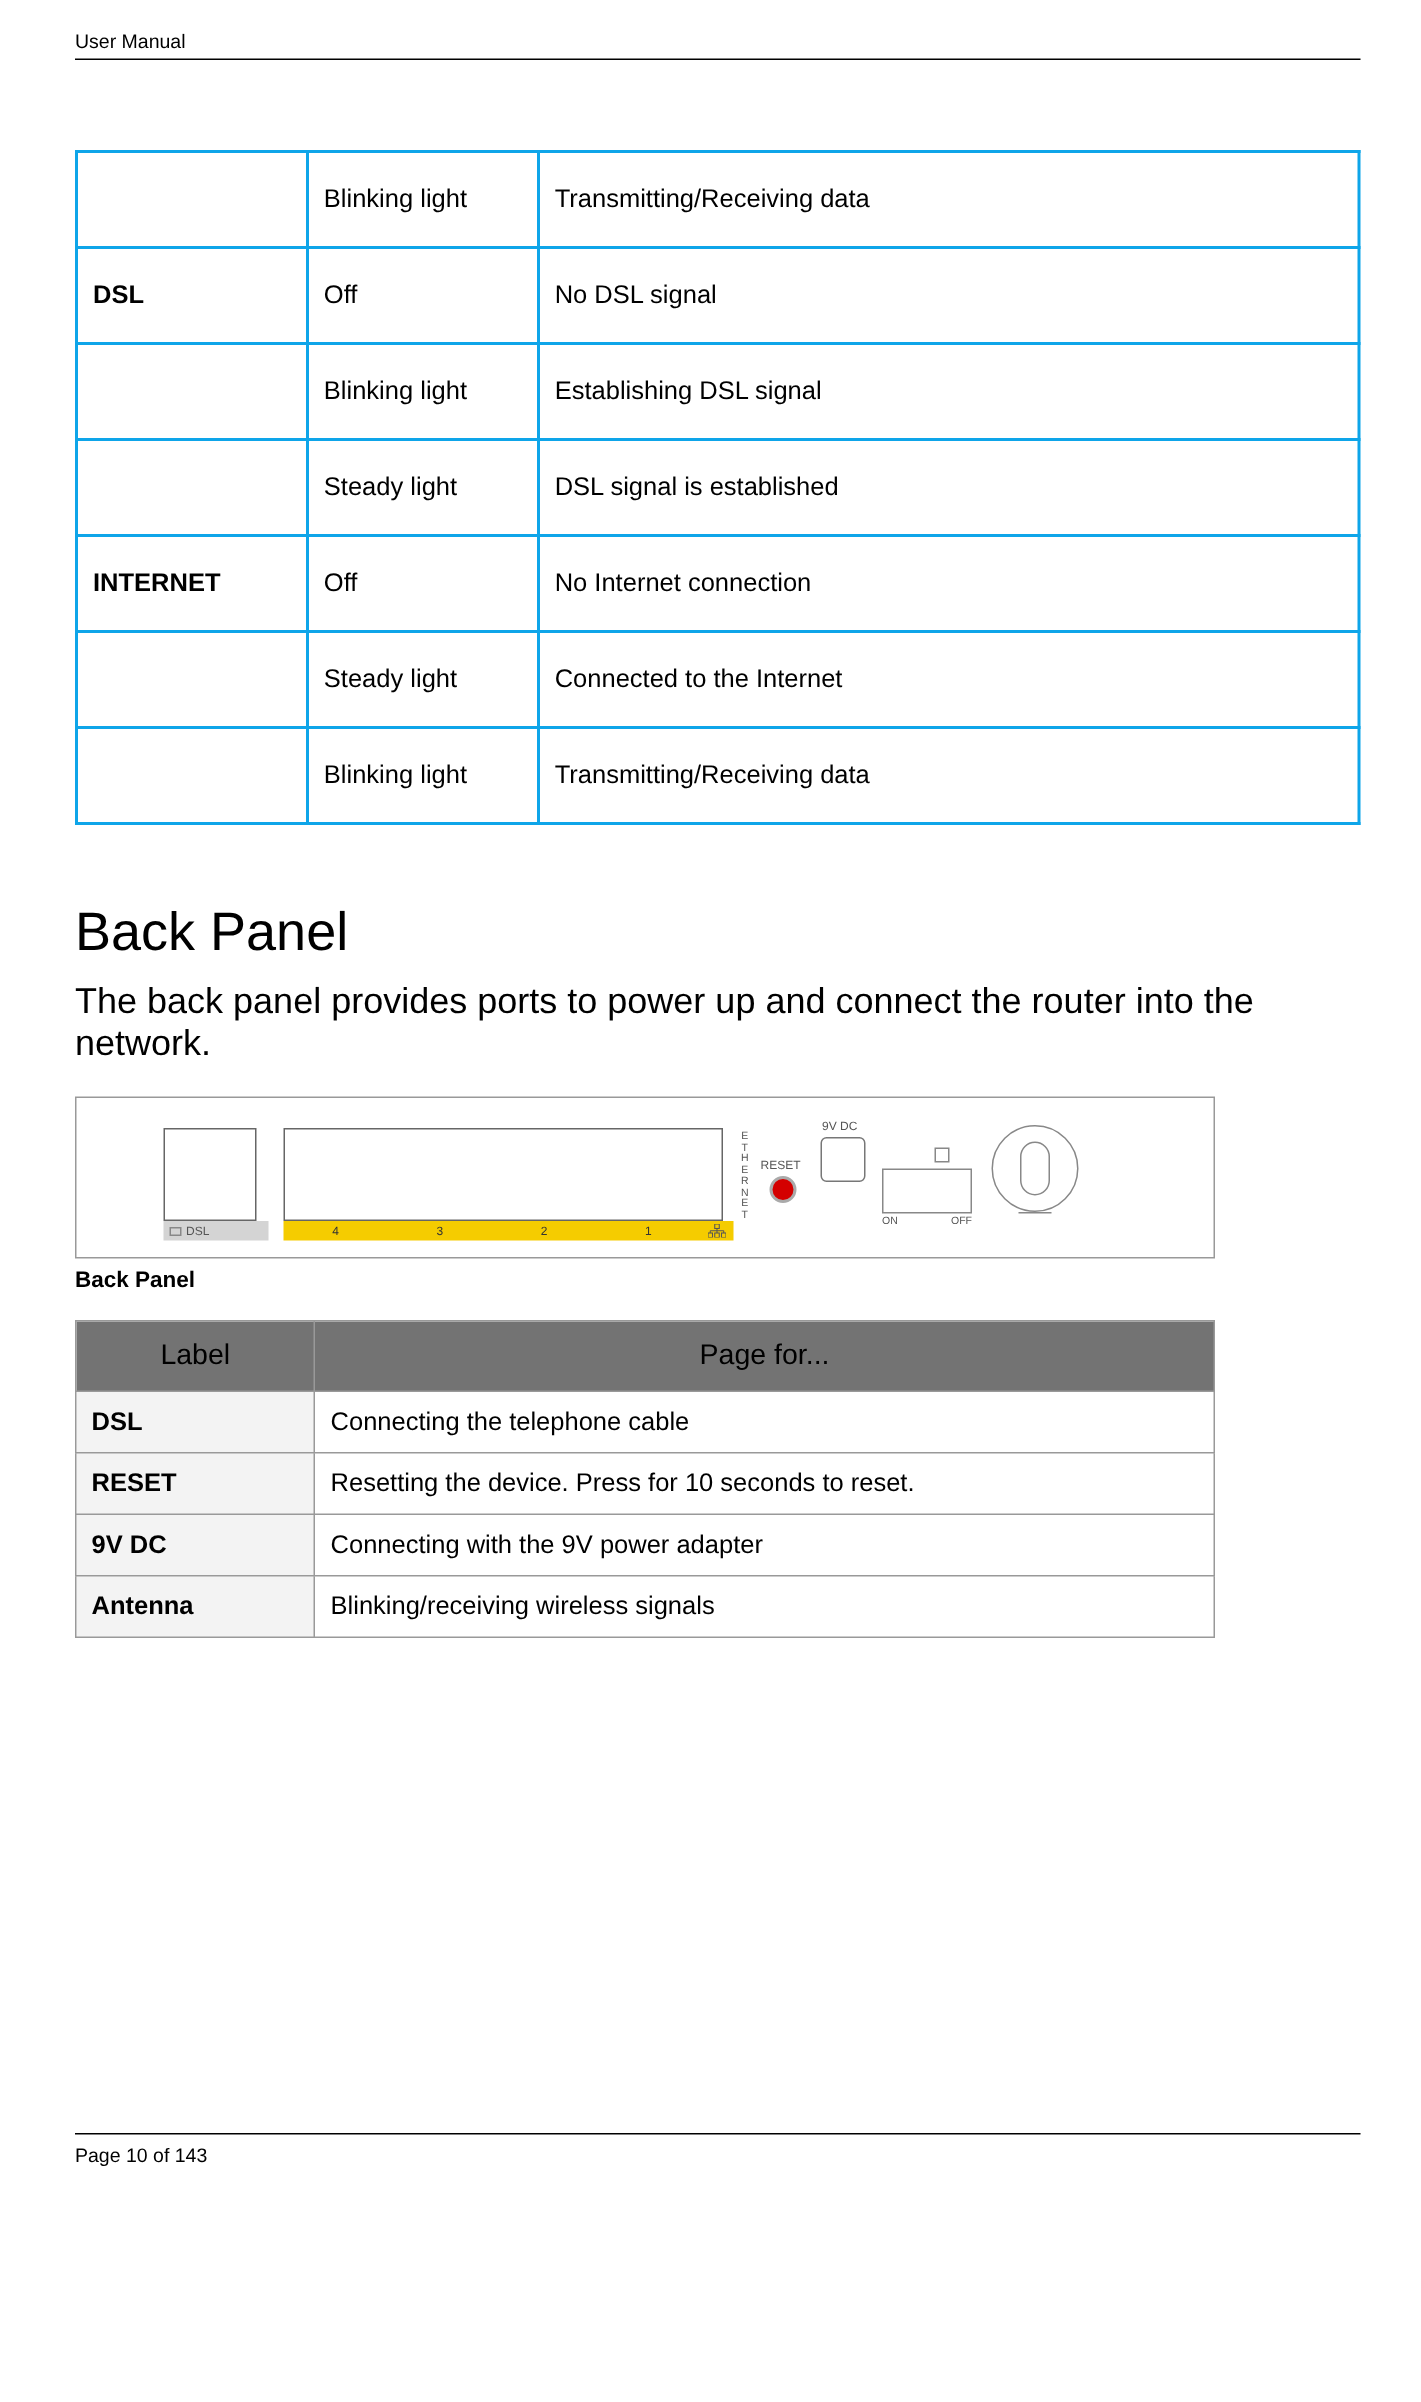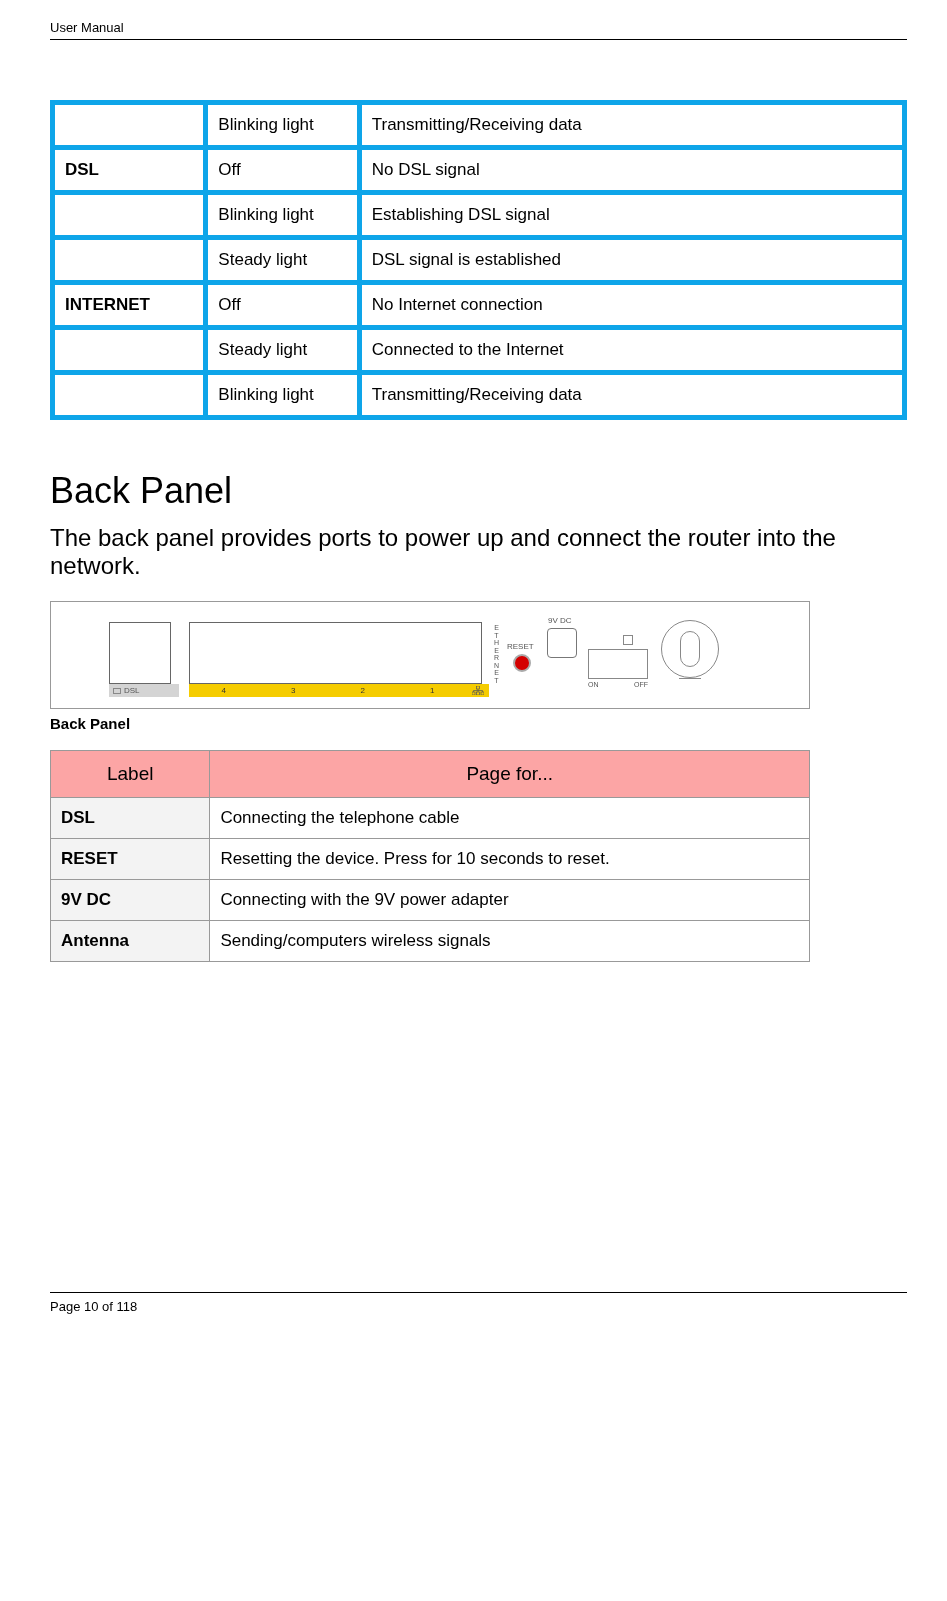--- a/index.html
+++ b/index.html
@@ -23,22 +23,22 @@
     
     
     .led-table {
       width: 100%;
       border-collapse: collapse;
       border: 1px solid #999;
       font-size: 17px;
       margin-bottom: 50px;
     }
     .led-table td {
-      border: 5px solid #0ea5e9;
-      padding: 10px 10px;
+      border: 2px solid #0ea5e9;
+      padding: 21px 10px;
       vertical-align: middle;
     }
     .led-table td:nth-child(1) { width: 18%; font-weight: bold; }
     .led-table td:nth-child(2) { width: 18%; }
     .led-table td:nth-child(3) { width: 64%; }
     
     
     .section-heading {
       font-size: 36px;
       font-weight: normal;
@@ -217,21 +217,21 @@
       margin-bottom: 18px;
     }
     
     
     .bp-table {
       width: 760px;
       border-collapse: collapse;
       font-size: 17px;
     }
     .bp-table th {
-      background: #fca5a5;
+      background: #737373;
       border: 1px solid #999;
       padding: 12px 10px;
       font-weight: normal;
       font-size: 19px;
       text-align: center;
     }
     .bp-table td {
       border: 1px solid #999;
       padding: 10px 10px;
     }
@@ -362,21 +362,21 @@
     <tr>
       <td>RESET</td>
       <td>Resetting the device. Press for 10 seconds to reset.</td>
     </tr>
     <tr>
       <td>9V DC</td>
       <td>Connecting with the 9V power adapter</td>
     </tr>
     <tr>
       <td>Antenna</td>
-      <td>Sending/computers wireless signals</td>
+      <td>Blinking/receiving wireless signals</td>
     </tr>
   </tbody>
 </table>
 
 <div class="footer">
   <hr class="hr-bot">
-  <div class="footer-text">Page 10 of 118</div>
+  <div class="footer-text">Page 10 of 143</div>
 </div>
 
 </body></html>

